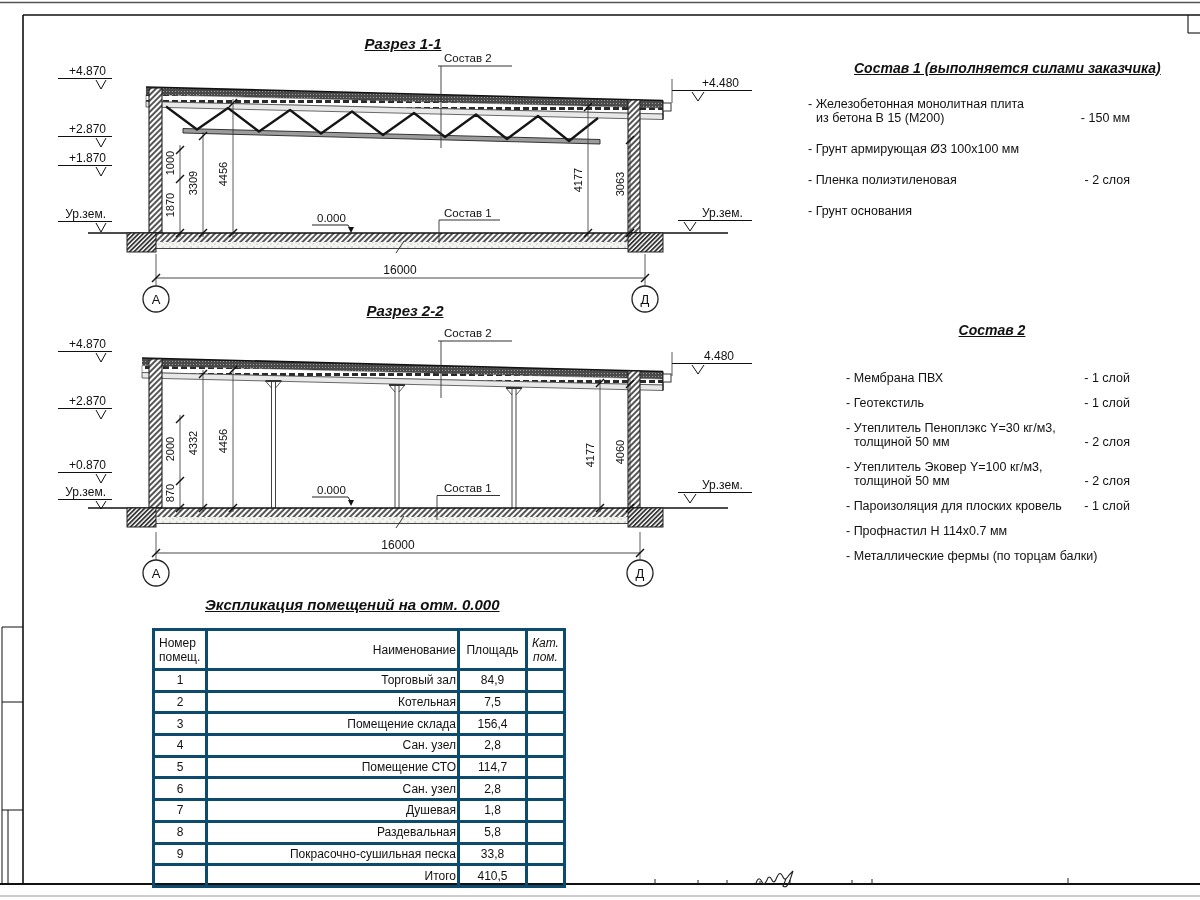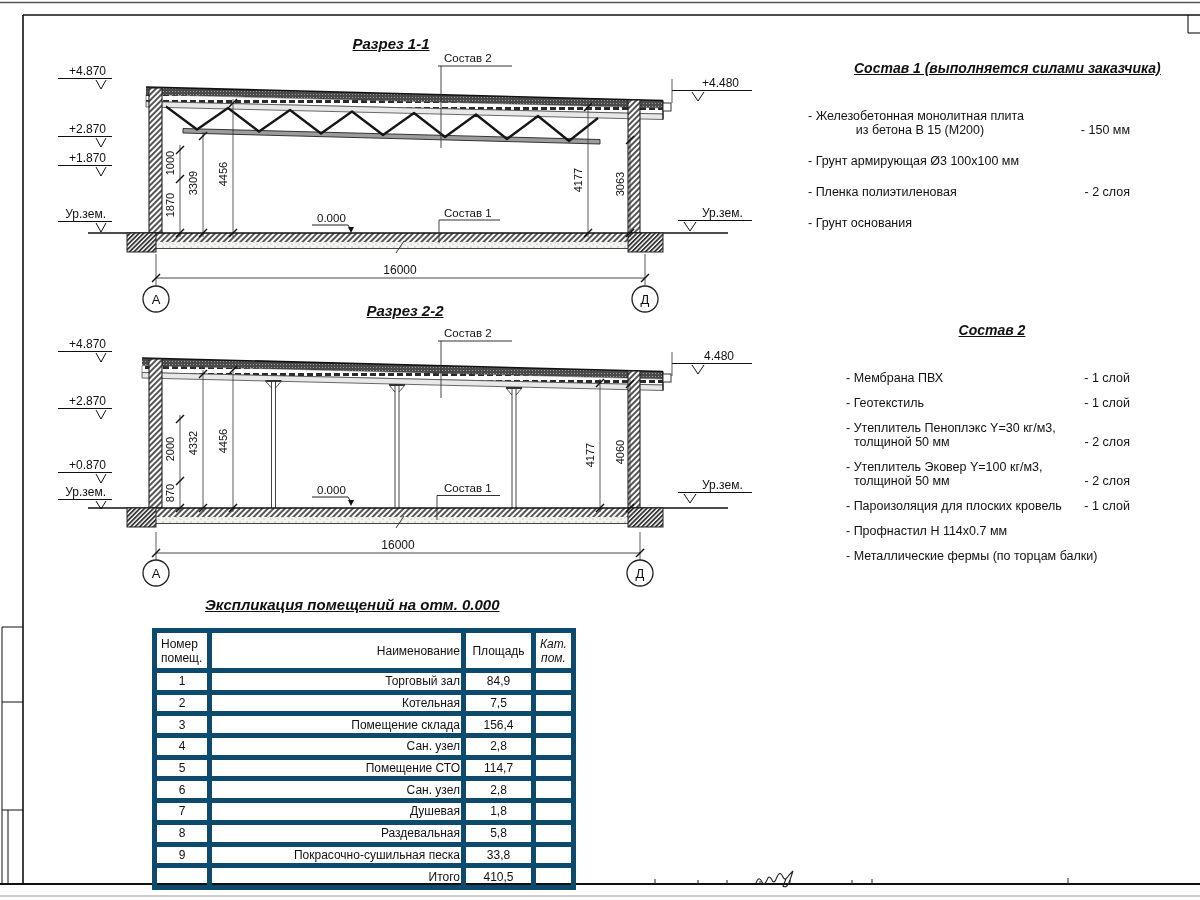--- a/index.html
+++ b/index.html
@@ -6,32 +6,32 @@
   .sheet{position:relative;width:1200px;height:900px;background:#ffffff;overflow:hidden;
          font-family:"Liberation Sans",sans-serif;color:#111;}
   .sheet svg{position:absolute;left:0;top:0;}
   .abs{position:absolute;}
   .sec-title{font-size:15px;font-weight:bold;font-style:italic;text-decoration:underline;
              text-align:center;width:110px;}
   .sostav{position:absolute;width:322px;}
   .sostav-title{font-size:14px;font-weight:600;font-style:italic;text-decoration:underline;
                 text-align:center;padding-left:46px;white-space:nowrap;}
   .sostav .items{margin-top:0;}
-  .s1blk .items{padding-top:33px;text-align:center;}
+  .s1blk .items{padding-top:21px;}
   .s2blk .items{padding-top:33px;margin-left:38px;}
   .item{display:flex;justify-content:space-between;align-items:flex-end;}
   .s1blk .item{margin-bottom:17px;}
   .s2blk .item{margin-bottom:11px;}
   .item .lines{font-size:12.5px;line-height:14px;}
   .item .l2{padding-left:8px;}
   .item .qty{font-size:12.5px;line-height:14px;white-space:nowrap;padding-left:6px;}
   .expl-title{font-size:15px;font-weight:bold;font-style:italic;text-decoration:underline;white-space:nowrap;}
   table.expl{position:absolute;left:152px;top:628px;border-collapse:collapse;table-layout:fixed;
              width:381px;font-size:12px;color:#111;}
-  table.expl,table.expl th,table.expl td{border:5px solid #0c4a6e;}
+  table.expl,table.expl th,table.expl td{border:3px solid #0c4a6e;}
   table.expl{border:2px solid #111;}
   table.expl th{font-weight:normal;white-space:pre-line;vertical-align:middle;line-height:14px;}
   table.expl thead tr{height:40px;}
   table.expl tbody tr{height:21.7px;}
   .c-num{width:45px;text-align:center;}
   .c-name{width:240px;text-align:right;padding-left:8px;}
   .c-area{width:63px;text-align:center;}
   .c-cat{width:33px;text-align:center;font-style:italic;}
   th.c-num{text-align:left;padding-left:4px;}
 </style>
@@ -320,21 +320,21 @@
       <line x1="636" y1="557" x2="644" y2="549" stroke="#111" stroke-width="1.4"></line>
       <text x="398" y="549" font-size="12" text-anchor="middle">16000</text>
       <circle cx="156" cy="573" r="13" fill="#ffffff" stroke="#222" stroke-width="1.3"></circle>
       <text x="156" y="577.5" font-size="13" text-anchor="middle">А</text>
       <circle cx="640" cy="573" r="13" fill="#ffffff" stroke="#222" stroke-width="1.3"></circle>
       <text x="640" y="577.5" font-size="13" text-anchor="middle">Д</text>
     </g>
   </g>
 </svg>
 
-<div class="abs sec-title" style="left:336px;top:35px;">Разрез 1-1</div>
+<div class="abs sec-title" style="left:348px;top:35px;">Разрез 1-1</div>
 <div class="abs sec-title" style="left:350px;top:302px;">Разрез 2-2</div>
 
 <div class="sostav s1blk" style="left:808px;top:60px;">
   <div class="sostav-title">Состав 1 (выполняется силами заказчика)</div>
   <div class="items">
 
       <div class="item">
         <div class="lines">
           <div>- Железобетонная монолитная плита</div>
           <div class="l2">из бетона В 15 (М200)</div>

